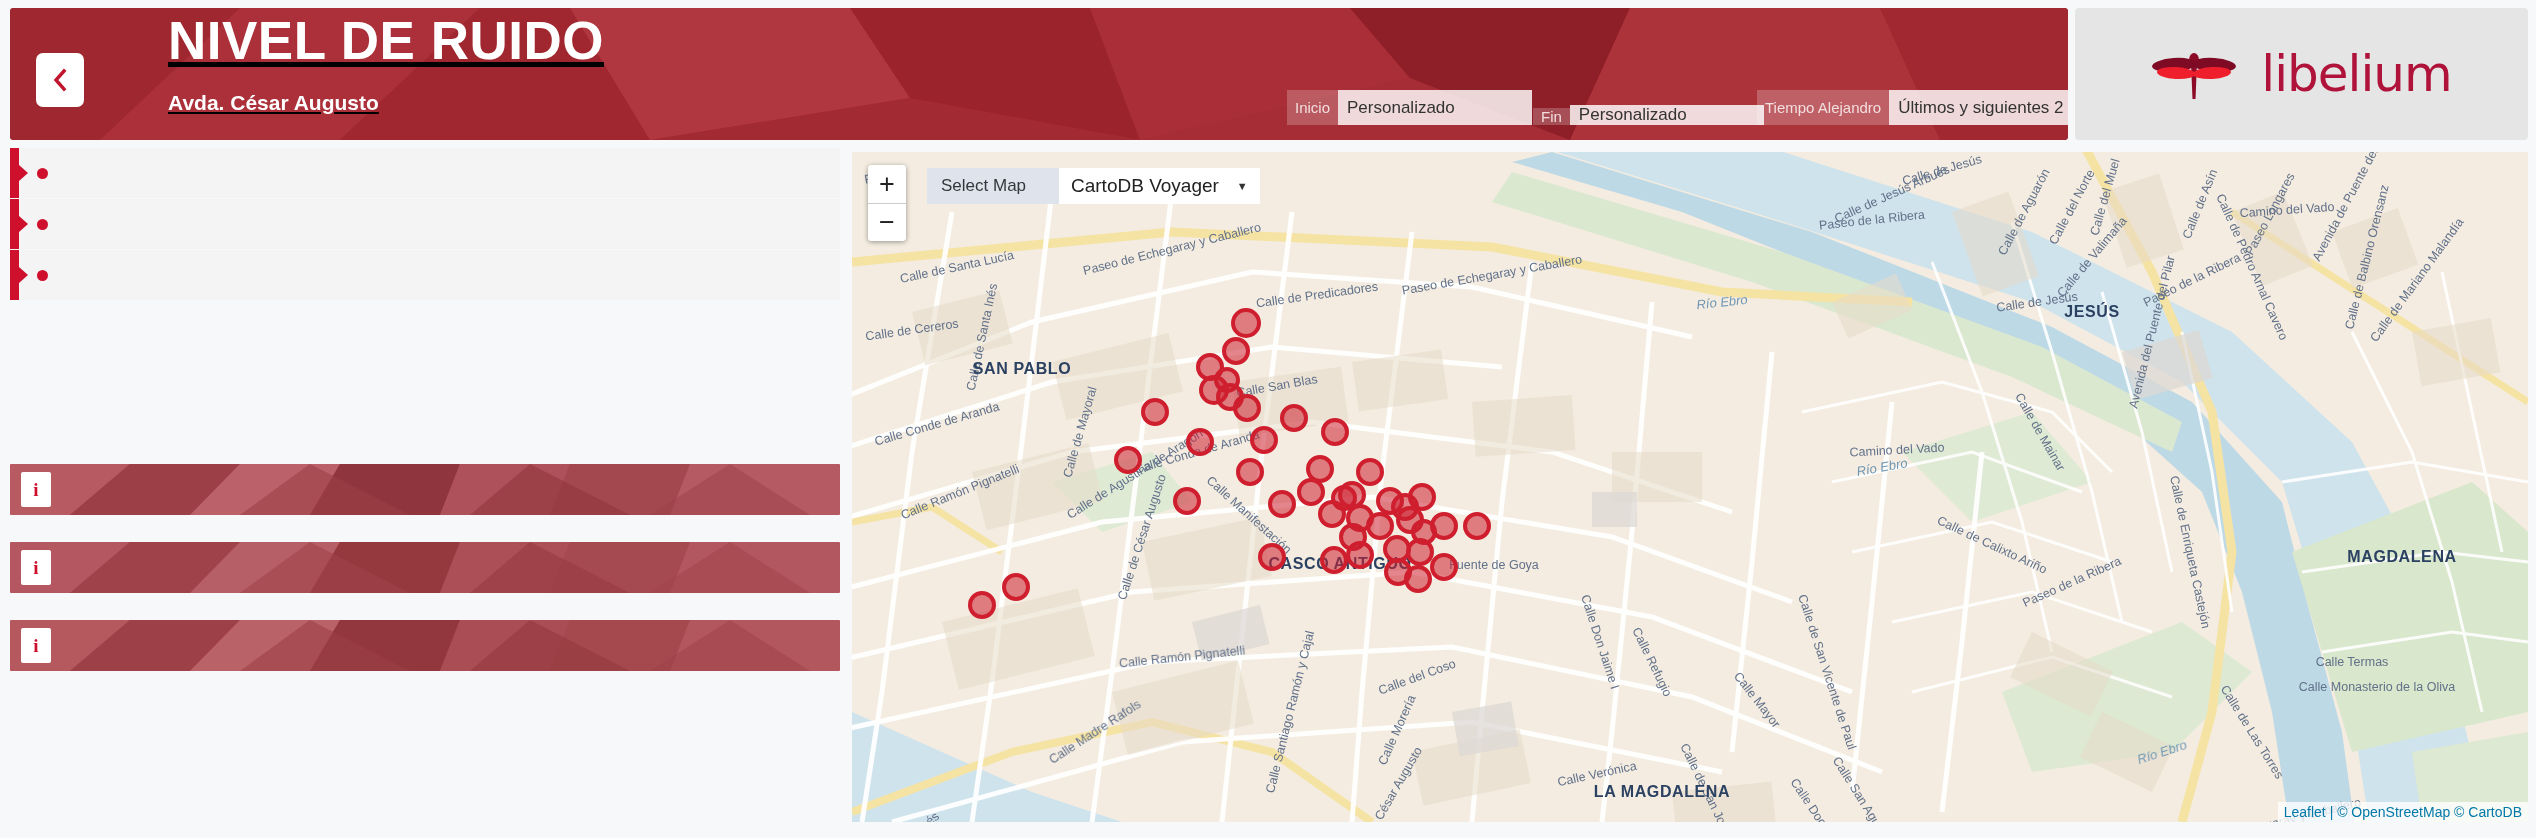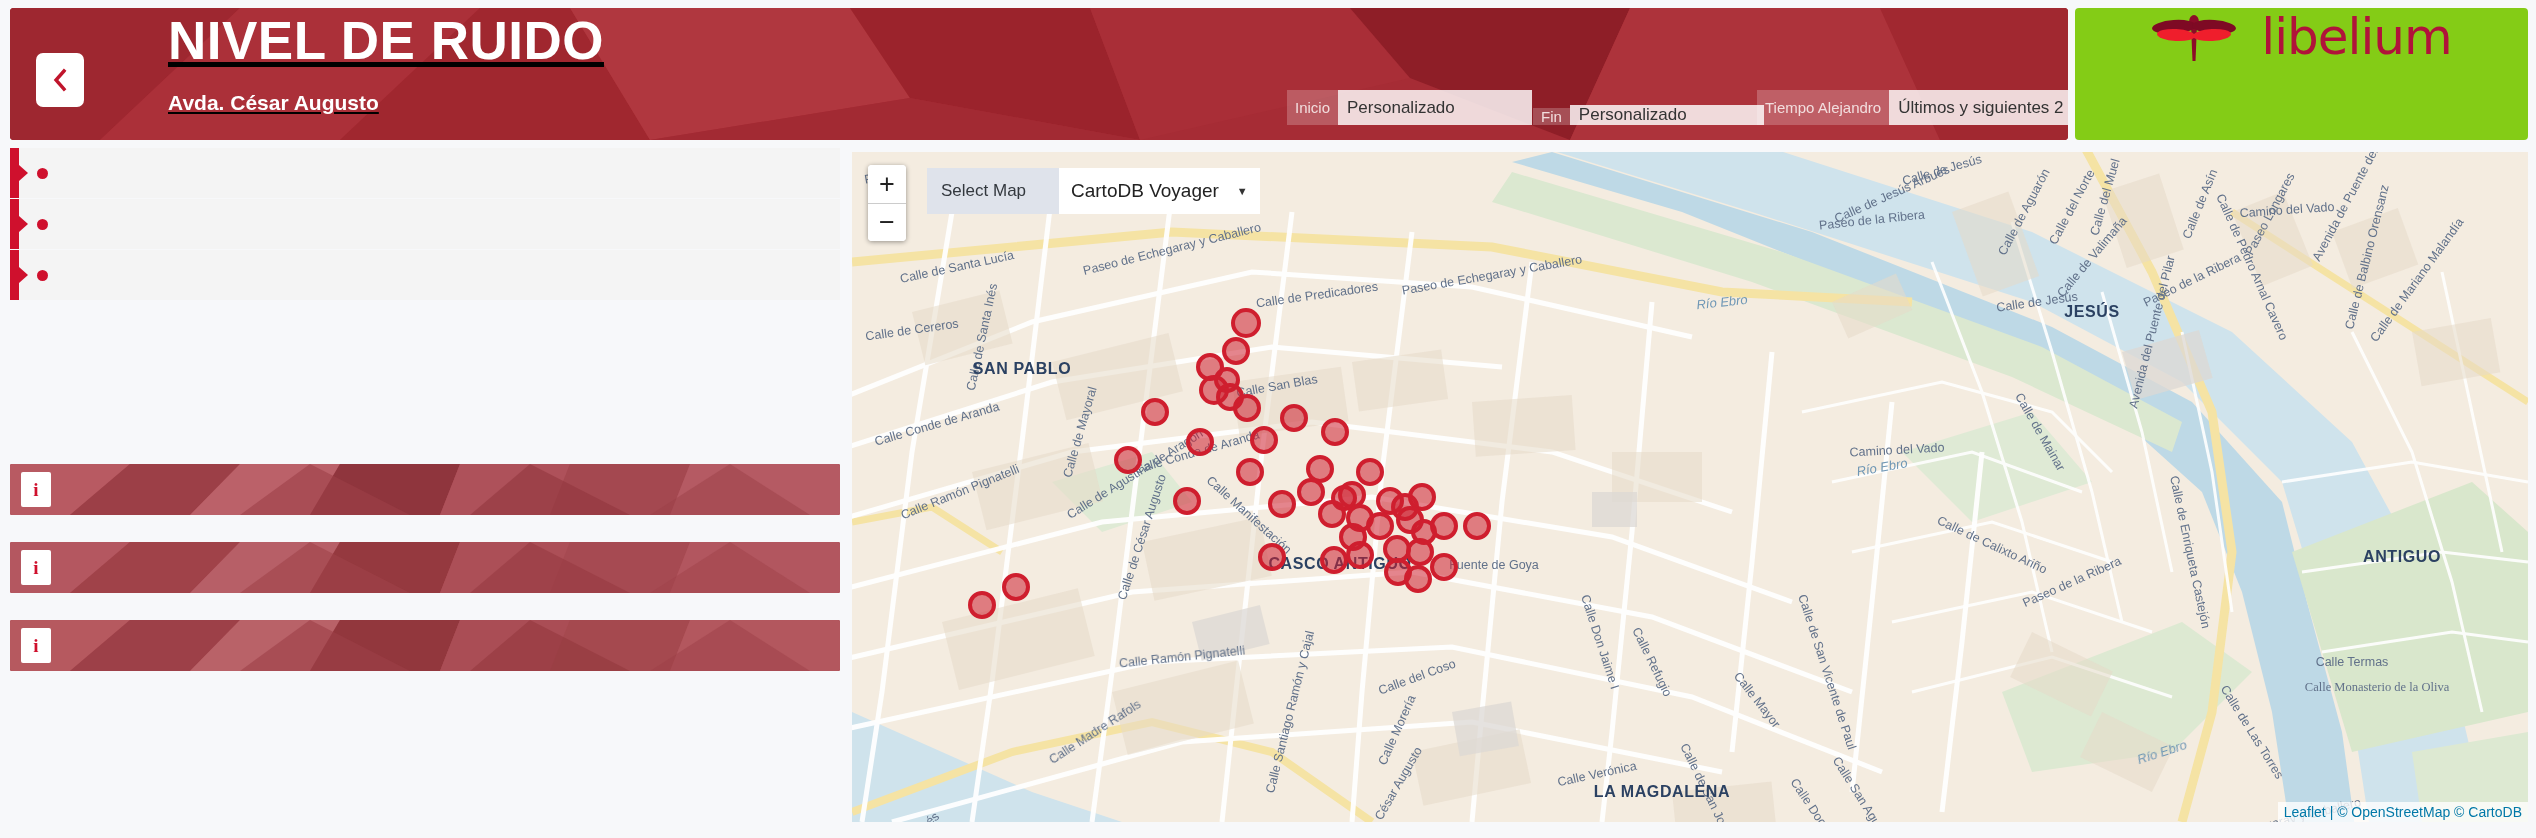--- a/index.html
+++ b/index.html
@@ -71,23 +71,23 @@
   }
   .sel-wrap { position: relative; display:flex; }
   #grp-inicio { left: 1277px; }
   #grp-fin    { left: 1523px; align-items: flex-end; }
   #grp-rel    { left: 1747px; }
 
   
   .logo-panel {
     position: absolute; left: 2075px; top: 8px;
     width: 453px; height: 132px;
-    background: #84cc16;
+    background: #e5e5e5;
     border-radius: 4px;
-    display: flex; align-items: flex-start; justify-content: center;
+    display: flex; align-items: center; justify-content: center;
     gap: 24px;
   }
   .logo-text {
     font-size: 50px; color: #b0133a; letter-spacing: -1px;
     font-family: "DejaVu Sans", sans-serif;
   }
 
   
   .sidebar {
     position: absolute; left: 10px; top: 148px;
@@ -166,21 +166,21 @@
   .zoom-btn {
     width: 38px; height: 38px;
     display: flex; align-items: center; justify-content: center;
     font-size: 27px; color: #222; cursor: pointer;
     font-family: "Liberation Sans", sans-serif;
     background: #fff;
   }
   .zoom-btn + .zoom-btn { border-top: 1px solid #ccc; }
   .mapsel {
     position: absolute; left: 75px; top: 16px; z-index: 30;
-    display: flex; height: 46px;
+    display: flex; height: 36px;
   }
   .mapsel-label {
     background: #dfe3eb; color: #33383e;
     font-size: 17px; display: flex; align-items: center;
     padding: 0 14px; min-width: 132px;
   }
   .mapsel-dd {
     background: #fff; color: #222; font-size: 19px;
     display: flex; align-items: center; justify-content: space-between;
     padding: 0 12px; min-width: 178px; cursor: pointer;
@@ -506,33 +506,33 @@
         <div class="maplbl street" style="left: 1045px; top: 298px; transform: translate(-50%, -50%) rotate(-3deg);">Camino del Vado</div>
         <div class="maplbl street" style="left: 1188px; top: 280px; transform: translate(-50%, -50%) rotate(60deg);">Calle de Mainar</div>
         <div class="maplbl street" style="left: 1140px; top: 393px; transform: translate(-50%, -50%) rotate(25deg);">Calle de Calixto Ariño</div>
         <div class="maplbl street" style="left: 1338px; top: 400px; transform: translate(-50%, -50%) rotate(78deg);">Calle de Enriqueta Castejón</div>
         <div class="maplbl street" style="left: 1515px; top: 105px; transform: translate(-50%, -50%) rotate(-76deg);">Calle de Balbino Orensanz</div>
         <div class="maplbl street" style="left: 1565px; top: 128px; transform: translate(-50%, -50%) rotate(-54deg);">Calle de Mariano Malandía</div>
         <div class="maplbl street" style="left: 1435px; top: 58px; transform: translate(-50%, -50%) rotate(-4deg);">Camino del Vado</div>
         <div class="maplbl street" style="left: 1040px; top: 42px; transform: translate(-50%, -50%) rotate(-24deg);">Calle de Jesús Arbués</div>
         <div class="maplbl street" style="left: 1500px; top: 40px; transform: translate(-50%, -50%) rotate(-62deg);">Avenida de Puente del Pilar</div>
         <div class="maplbl street" style="left: 1500px; top: 510px; transform: translate(-50%, -50%) rotate(0deg);">Calle Termas</div>
-        <div class="maplbl street" style="left: 1525px; top: 535px; transform: translate(-50%, -50%) rotate(0deg); font-family: Liberation Serif, serif;">Calle Monasterio de la Oliva</div>
+        <div class="maplbl street" style="left: 1525px; top: 535px; transform: translate(-50%, -50%) rotate(0deg);">Calle Monasterio de la Oliva</div>
         <div class="maplbl street" style="left: 1400px; top: 580px; transform: translate(-50%, -50%) rotate(58deg);">Calle de Las Torres</div>
         <div class="maplbl street" style="left: 1420px; top: 672px; transform: translate(-50%, -50%) rotate(-14deg);">Paseo de Echegaray y Caballero</div>
         <div class="maplbl street" style="left: 28px; top: 25px; transform: translate(-50%, -50%) rotate(-10deg);">Plaza</div>
         <div class="maplbl street" style="left: 1090px; top: 18px; transform: translate(-50%, -50%) rotate(-16deg);">Calle de Jesús</div>
         <div class="maplbl water-lbl" style="left: 870px; top: 150px; transform: translate(-50%, -50%) rotate(-6deg);">Río Ebro</div>
         <div class="maplbl water-lbl" style="left: 1030px; top: 315px; transform: translate(-50%, -50%) rotate(-10deg);">Río Ebro</div>
         <div class="maplbl water-lbl" style="left: 1310px; top: 600px; transform: translate(-50%, -50%) rotate(-18deg);">Río Ebro</div>
         <div class="maplbl place" style="left: 170px; top: 217px; transform: translate(-50%, -50%) rotate(0deg);">SAN PABLO</div>
         <div class="maplbl place" style="left: 460px; top: 412px; transform: translate(-50%, -50%) rotate(0deg); margin-left: 28px;">CASCO ANTIGUO</div>
         <div class="maplbl place" style="left: 810px; top: 640px; transform: translate(-50%, -50%) rotate(0deg);">LA MAGDALENA</div>
         <div class="maplbl place" style="left: 1240px; top: 160px; transform: translate(-50%, -50%) rotate(0deg);">JESÚS</div>
-        <div class="maplbl place" style="left: 1550px; top: 405px; transform: translate(-50%, -50%) rotate(0deg);">ANTIGUO</div>
+        <div class="maplbl place" style="left: 1550px; top: 405px; transform: translate(-50%, -50%) rotate(0deg);">MAGDALENA</div>
       </div>
     <div id="map-markers">
         <div class="marker" style="left: 394px; top: 171px; width: 30px; height: 30px;"></div>
         <div class="marker" style="left: 384px; top: 199px; width: 28px; height: 28px;"></div>
         <div class="marker" style="left: 358px; top: 215px; width: 28px; height: 28px;"></div>
         <div class="marker" style="left: 375px; top: 228px; width: 26px; height: 26px;"></div>
         <div class="marker" style="left: 362px; top: 238px; width: 30px; height: 30px;"></div>
         <div class="marker" style="left: 378px; top: 245px; width: 28px; height: 28px;"></div>
         <div class="marker" style="left: 303px; top: 260px; width: 28px; height: 28px;"></div>
         <div class="marker" style="left: 395px; top: 256px; width: 28px; height: 28px;"></div>

